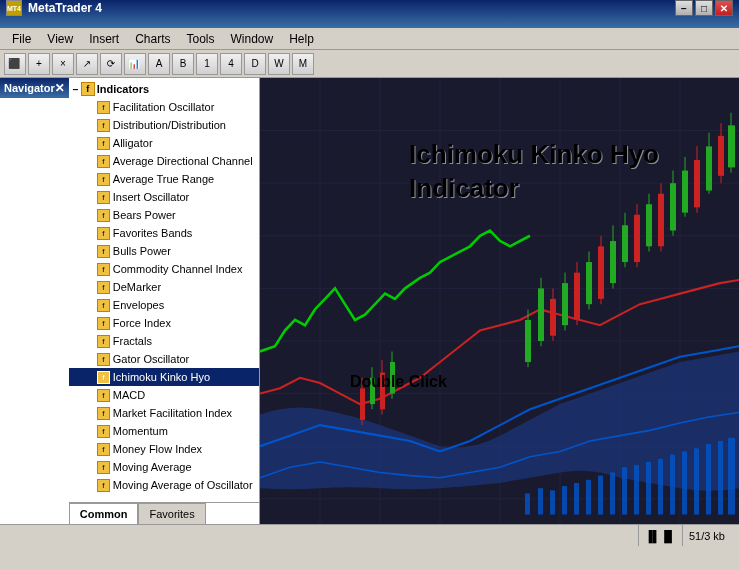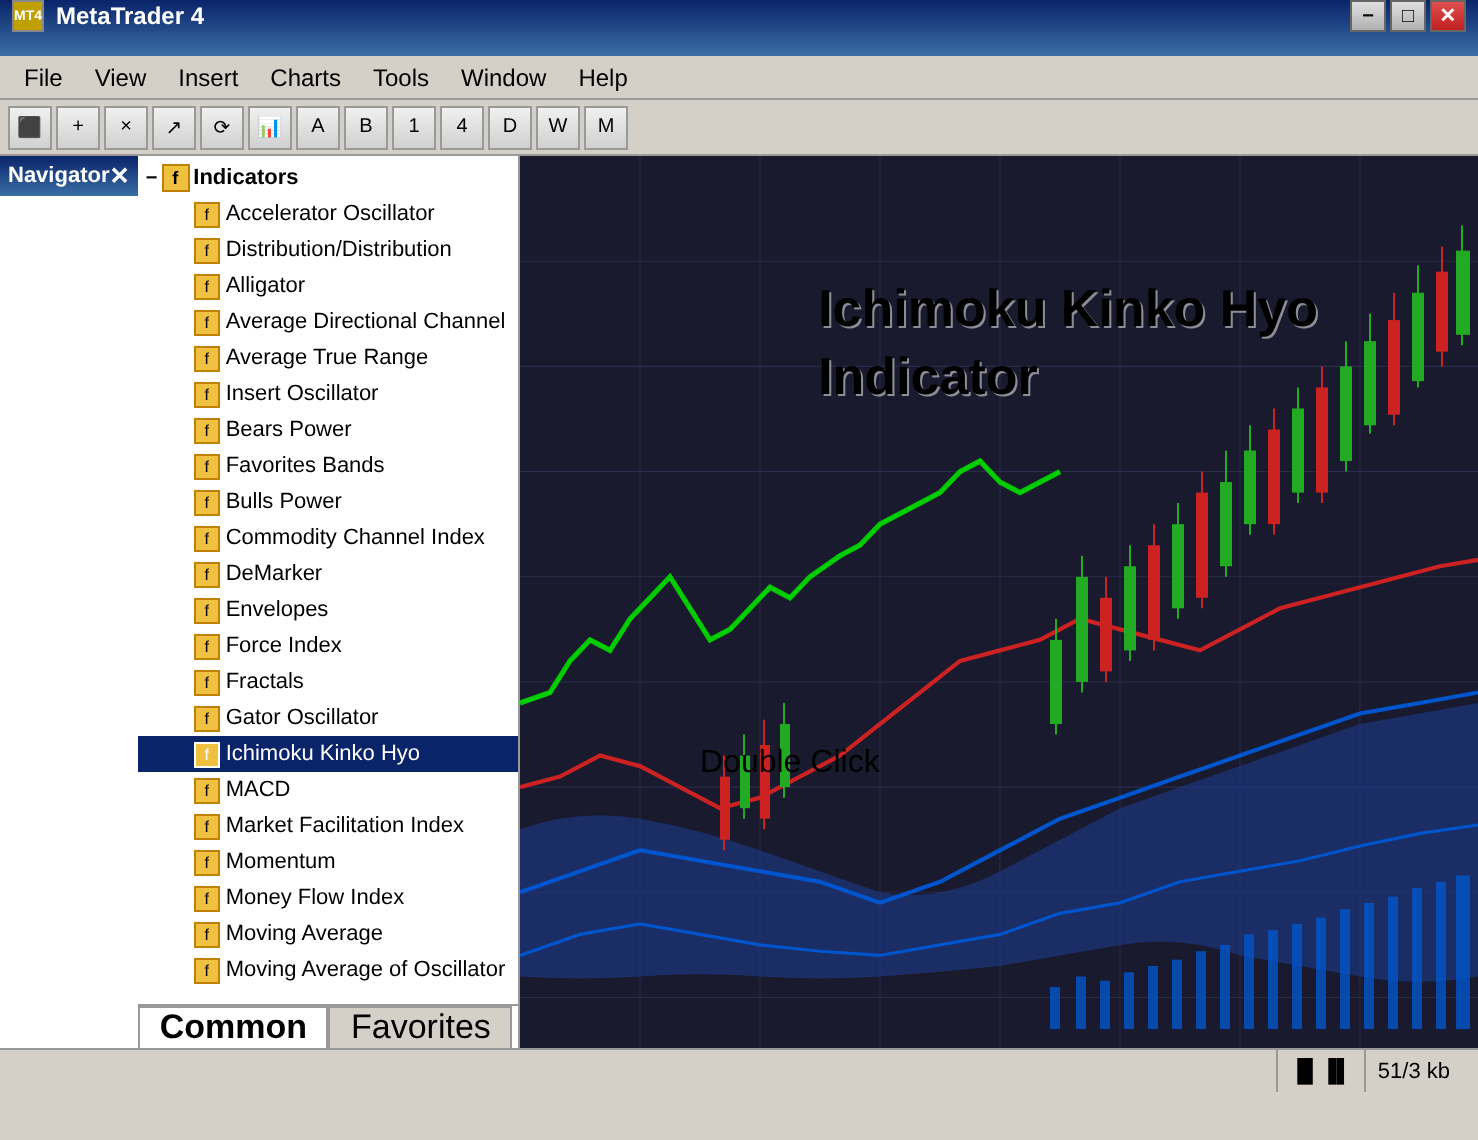--- a/index.html
+++ b/index.html
@@ -143,21 +143,21 @@
       height: 22px;
       display: flex;
       border-top: 1px solid #999;
     }
     .nav-tab {
       padding: 2px 10px;
       border: 1px solid #999;
       border-bottom: none;
       background: #d4d0c8;
       cursor: pointer;
-      font-size: 17px;
+      font-size: 11px;
       display: flex;
       align-items: center;
     }
     .nav-tab.active {
       background: white;
       font-weight: bold;
     }
 
     
     .chart-area {
@@ -185,21 +185,21 @@
       display: flex;
       align-items: center;
     }
 
     
     .dbl-click-label {
       position: absolute;
       left: 90px;
       top: 295px;
       font-size: 16px;
-      font-weight: normal;
+      font-weight: bold;
       color: black;
       background: rgba(255,255,255,0.0);
       pointer-events: none;
       white-space: nowrap;
     }
 
     
     .ichimoku-label {
       position: absolute;
       right: 80px;
@@ -274,21 +274,21 @@
       <div class="nav-tree">
 
         <div class="tree-root">
           <span class="tree-toggle">−</span>
           <div class="tree-root-icon">f</div>
           <span>Indicators</span>
         </div>
 
         <div class="tree-item">
           <div class="item-icon">f</div>
-          <span>Accelerator Oscillator</span>
+          <span>Facilitation Oscillator</span>
         </div>
         <div class="tree-item">
           <div class="item-icon">f</div>
           <span>Distribution/Distribution</span>
         </div>
         <div class="tree-item">
           <div class="item-icon">f</div>
           <span>Alligator</span>
         </div>
         <div class="tree-item">

